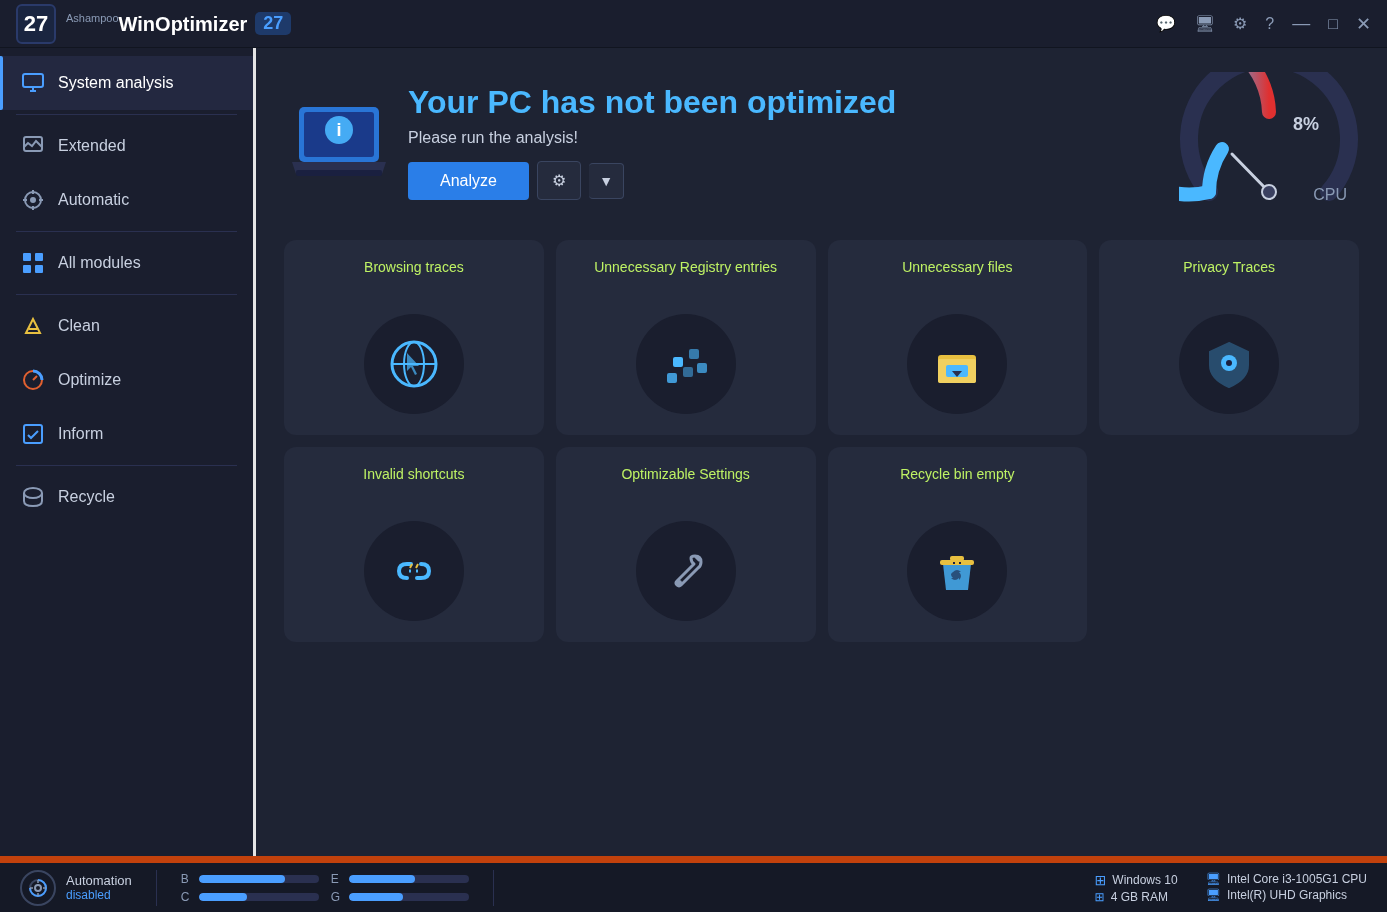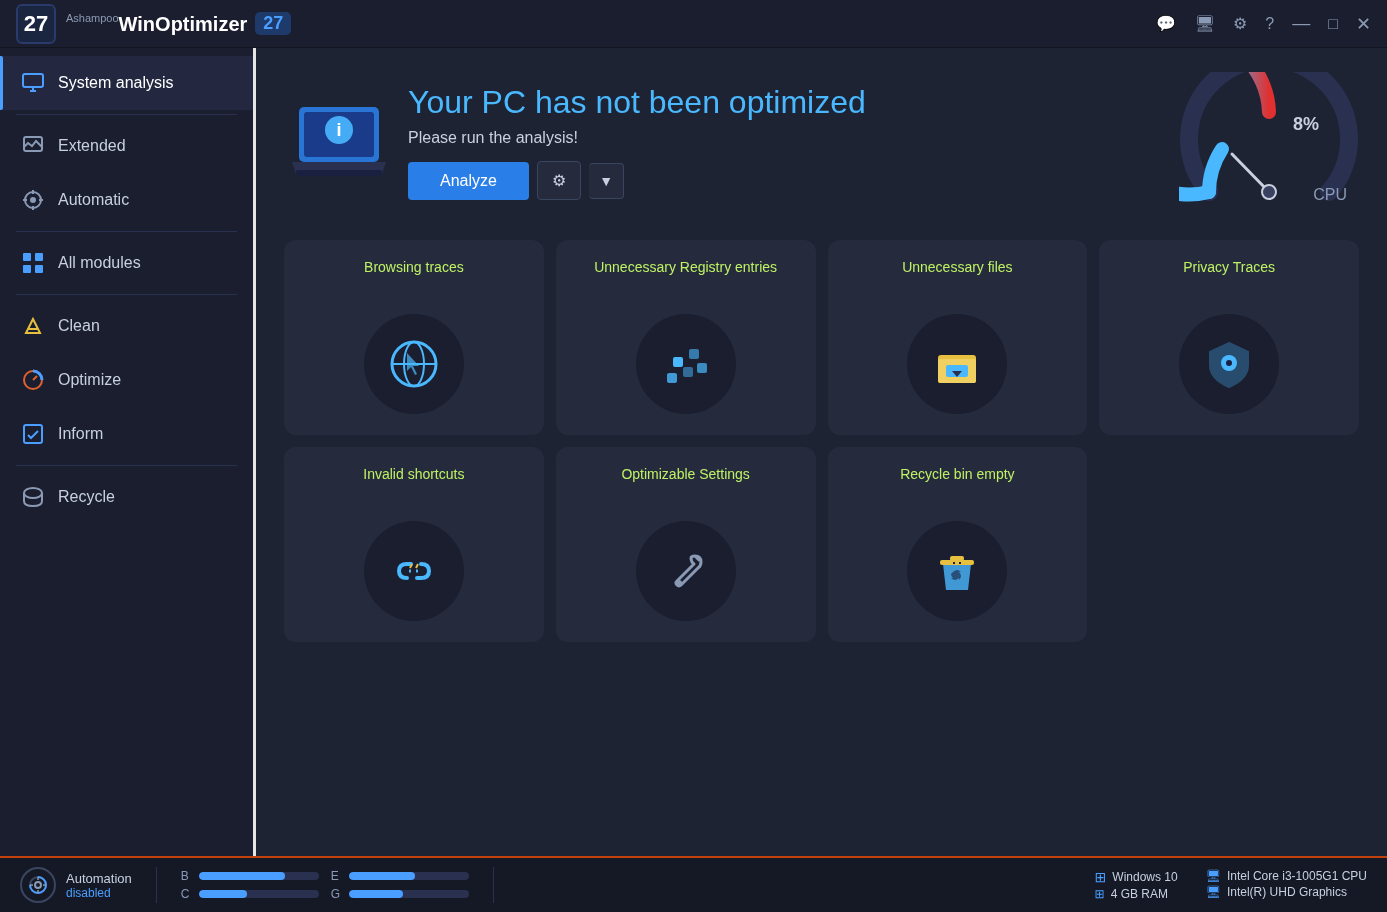--- a/index.html
+++ b/index.html
@@ -156,21 +156,21 @@
       align-items: center;
       gap: 24px;
     }
     .pc-icon {
       width: 100px;
       height: 80px;
       flex-shrink: 0;
     }
     .header-info h1 {
       font-size: 32px;
-      font-weight: normal;
+      font-weight: bold;
       color: #4ab8ff;
       margin-bottom: 8px;
     }
     .header-info p {
       font-size: 16px;
       color: #c8d0e0;
       margin-bottom: 14px;
     }
     .header-buttons {
       display: flex;
@@ -276,21 +276,21 @@
       display: flex;
       align-items: center;
       justify-content: center;
       margin-top: 4px;
     }
 
     
     .statusbar {
       height: 56px;
       background: #151926;
-      border-top: 2px solid #c2410c;
+      border-top: 7px solid #c2410c;
       display: flex;
       align-items: center;
       padding: 0 20px;
       gap: 24px;
       font-size: 12px;
     }
     .status-automation {
       display: flex;
       align-items: center;
       gap: 10px;

